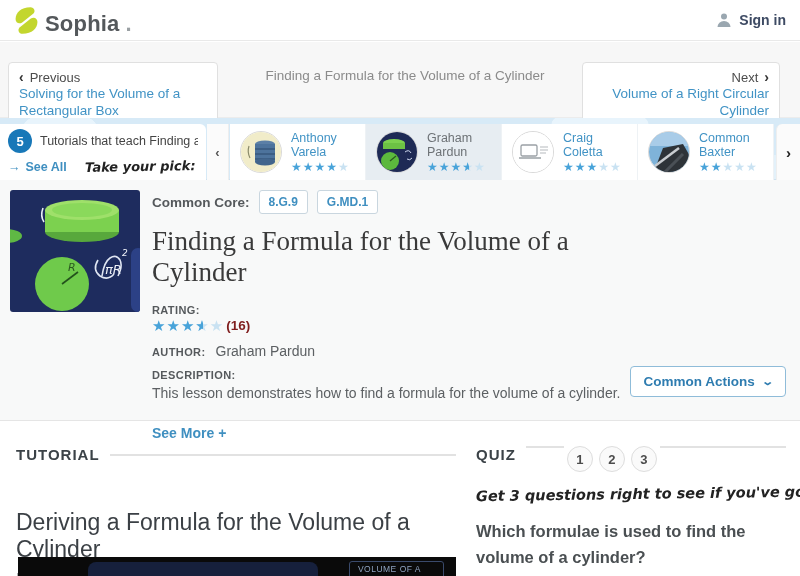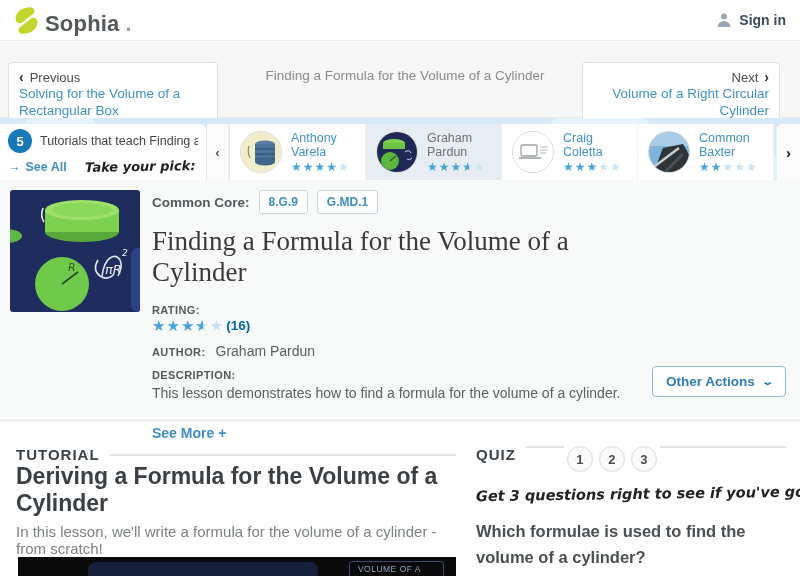--- a/index.html
+++ b/index.html
@@ -79,37 +79,37 @@
   .cc-row { display:flex; align-items:center; gap:9px; }
   .cc-label { font-size:13.5px; font-weight:bold; color:#55595c; }
   .tag { background:#fff; border:1px solid #c9d6df; border-radius:3px; color:#3f8fc0;
     font-size:12px; font-weight:bold; padding:4px 9px; cursor:pointer; }
   .sum-title { margin-top:12px; font-family:"Liberation Serif", serif; font-size:27px; color:#3a3a3a;
     font-weight:normal; }
   .meta-label { font-size:11px; font-weight:bold; color:#55595c; letter-spacing:.4px; }
   .rating-block { margin-top:16px; }
   .rating-line { display:flex; align-items:center; gap:2px; margin-top:2px; }
   .rating-line .tc-stars { font-size:15px; margin-top:0; }
-  .rating-count { color:#0369a1; font-size:13.5px; font-weight:bold; }
+  .rating-count { color:#7f1d1d; font-size:13.5px; font-weight:bold; }
   .author-row { margin-top:10px; display:flex; gap:10px; align-items:baseline; }
   .author-name { font-size:14px; color:#5c6063; }
   .desc-block { margin-top:10px; }
   .desc-text { margin-top:4px; font-size:14px; color:#5c6063; }
   .see-more { margin-top:24px; color:#3f8fc0; font-size:14px; font-weight:bold; cursor:pointer; }
   .other-actions { position:absolute; right:14px; top:186px; background:#fff; border:1px solid #8fbcd9;
     border-radius:4px; color:#2e7cb0; font-size:13.5px; font-weight:bold; padding:7px 13px;
     display:flex; align-items:center; gap:8px; cursor:pointer; }
   .oa-chev { font-size:11px; line-height:0.5; transform:scaleX(1.4); }
 
   
   .colhead { display:flex; align-items:center; gap:10px; }
   .colhead-label { font-size:15px; font-weight:bold; color:#3b4247; letter-spacing:1px; }
   .rule { flex:1; height:2px; background:#e2e2e2; }
   .tutorial-col { position:absolute; left:16px; top:446px; width:440px; }
-  .lesson-title { font-size:23px; font-weight:bold; color:#3b4045; }
+  .lesson-title { margin-top:46px; font-size:23px; font-weight:normal; color:#3b4045; }
   .lesson-sub { margin-top:6px; font-size:15px; color:#7d8285; }
   .video { position:absolute; left:18px; top:557px; width:438px; height:19px; background:#0a0a0a;
     overflow:hidden; }
   .vid-board { position:absolute; left:70px; top:5px; width:230px; height:30px; background:#16203c;
     border-radius:8px 8px 0 0; }
   .vid-caption { position:absolute; right:12px; top:4px; border:1px solid #3a4a6b; border-radius:3px;
     color:#8fa3c0; font-size:8.5px; letter-spacing:.5px; padding:2px 22px 8px 8px; white-space:nowrap; }
 
   .quiz-col { position:absolute; left:476px; top:446px; width:310px; }
   .quiz-head { display:flex; align-items:flex-start; }
@@ -291,21 +291,21 @@
         <span class="author-name">Graham Pardun</span>
       </div>
       <div class="desc-block">
         <div class="meta-label">DESCRIPTION:</div>
         <div class="desc-text">This lesson demonstrates how to find a formula for the volume of a cylinder.</div>
       </div>
       <div class="see-more">See More +</div>
     </div>
 
     <div class="other-actions">
-      <span>Other Actions</span>
+      <span>Common Actions</span>
       <span class="oa-chev">⌄</span>
     </div>
   </div>
 
   <div class="tutorial-col">
     <div class="colhead">
       <span class="colhead-label">TUTORIAL</span>
       <span class="rule"></span>
     </div>
     <h2 class="lesson-title">Deriving a Formula for the Volume of a Cylinder</h2>

